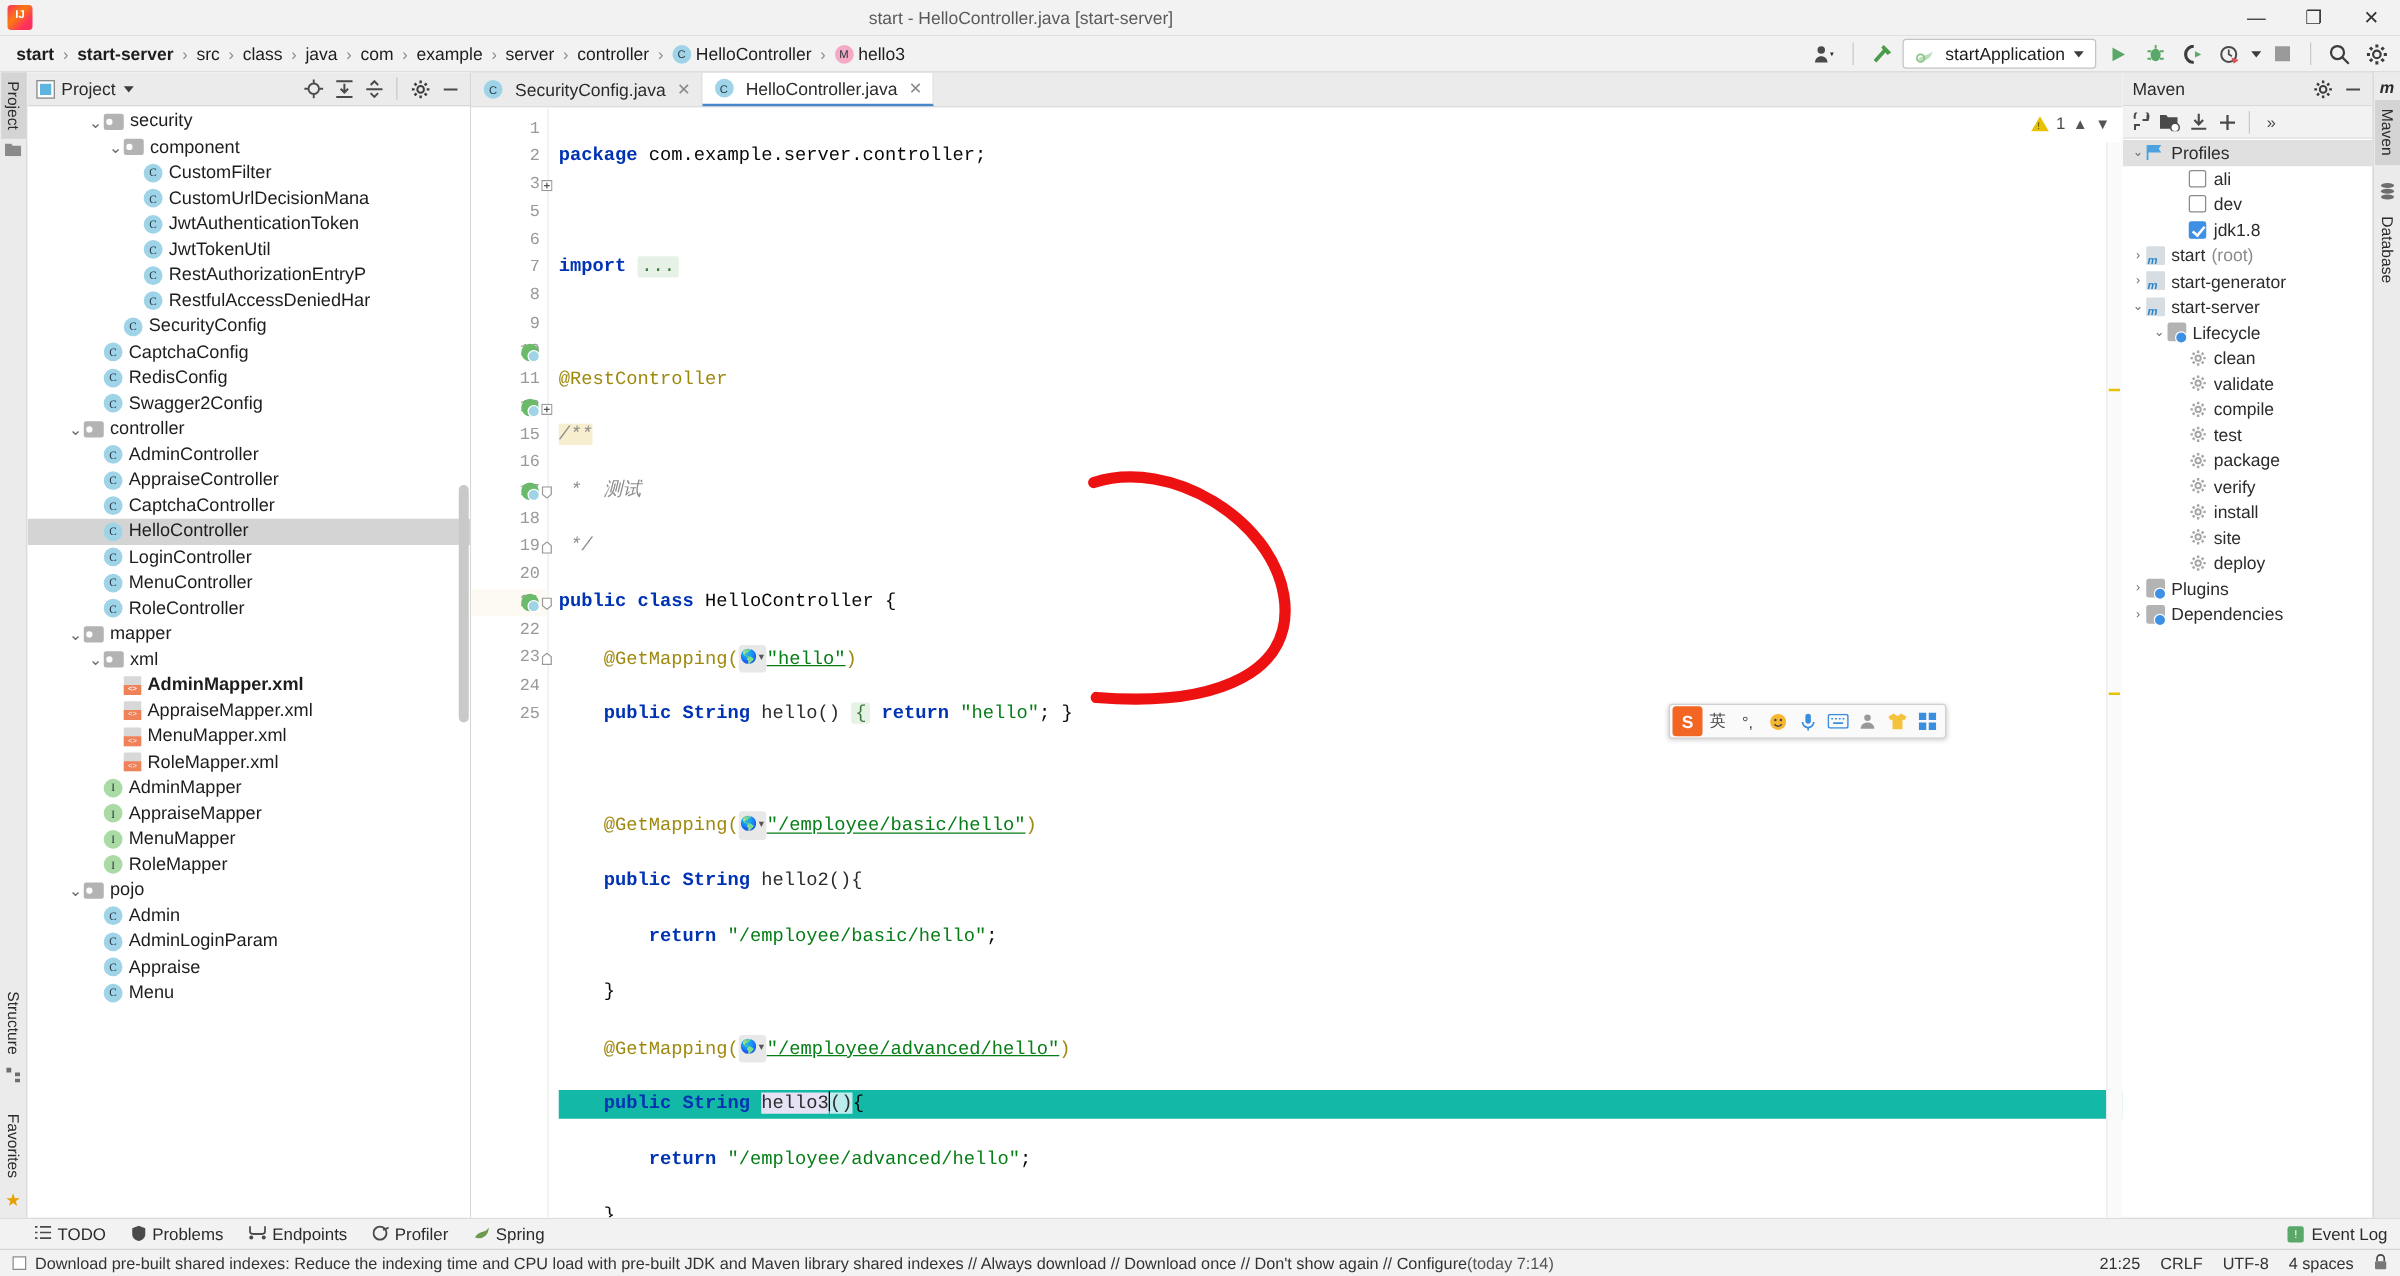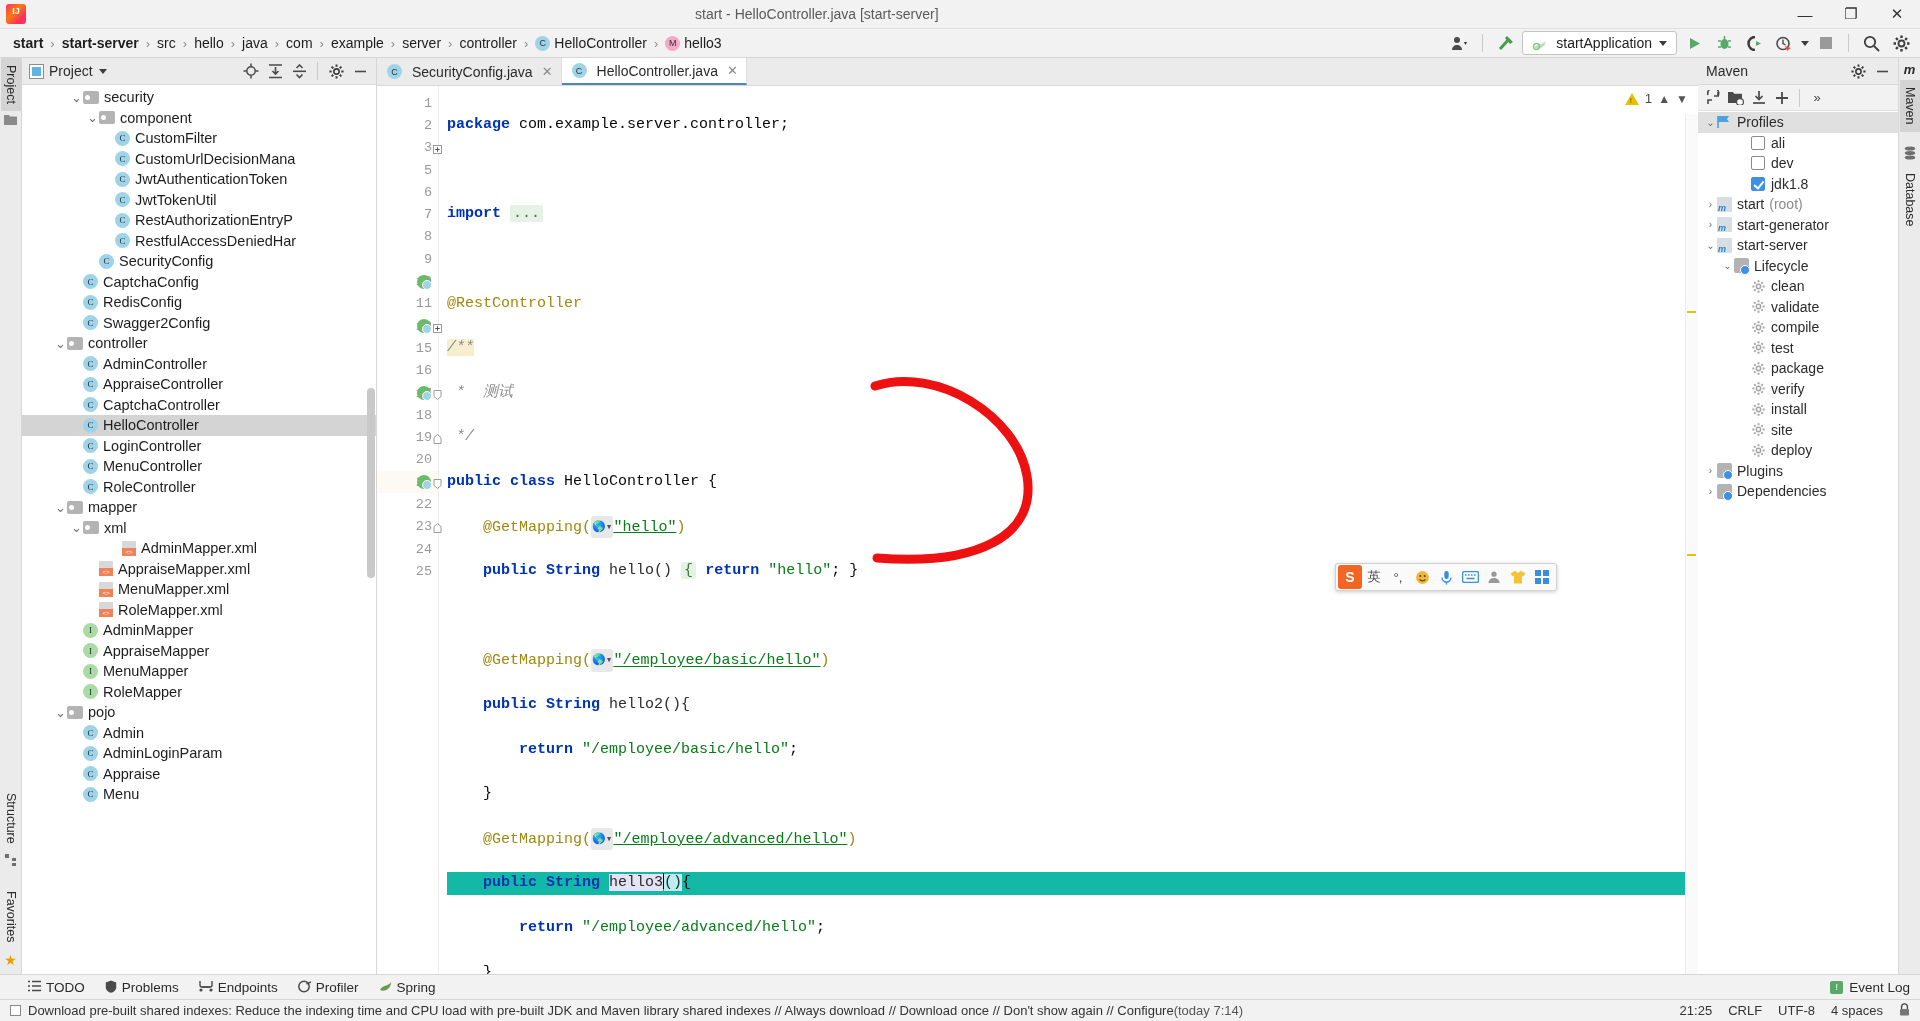--- a/index.html
+++ b/index.html
@@ -206,21 +206,21 @@
       <span class="sep">›</span>
       <div class="crumb bold">
         <span>start-server</span>
       </div>
       <span class="sep">›</span>
       <div class="crumb">
         <span>src</span>
       </div>
       <span class="sep">›</span>
       <div class="crumb">
-        <span>hello</span>
+        <span>class</span>
       </div>
       <span class="sep">›</span>
       <div class="crumb">
         <span>java</span>
       </div>
       <span class="sep">›</span>
       <div class="crumb">
         <span>com</span>
       </div>
       <span class="sep">›</span>
@@ -483,21 +483,21 @@
         <div class="row" style="padding-left: 32px;">
           <span class="arrow" style="font-size: 13px;">⌄</span>
           <span class="fold"></span>
           <span class="lbl">mapper</span>
         </div>
         <div class="row" style="padding-left: 48px;">
           <span class="arrow" style="font-size: 13px;">⌄</span>
           <span class="fold"></span>
           <span class="lbl">xml</span>
         </div>
-        <div class="row" style="padding-left: 87px;">
+        <div class="row" style="padding-left: 64px; font-weight: bold;">
           <span class="arrow"></span>
           <span class="xmlic"></span>
           <span class="lbl">AdminMapper.xml</span>
         </div>
         <div class="row" style="padding-left: 64px;">
           <span class="arrow"></span>
           <span class="xmlic"></span>
           <span class="lbl">AppraiseMapper.xml</span>
         </div>
         <div class="row" style="padding-left: 64px;">

